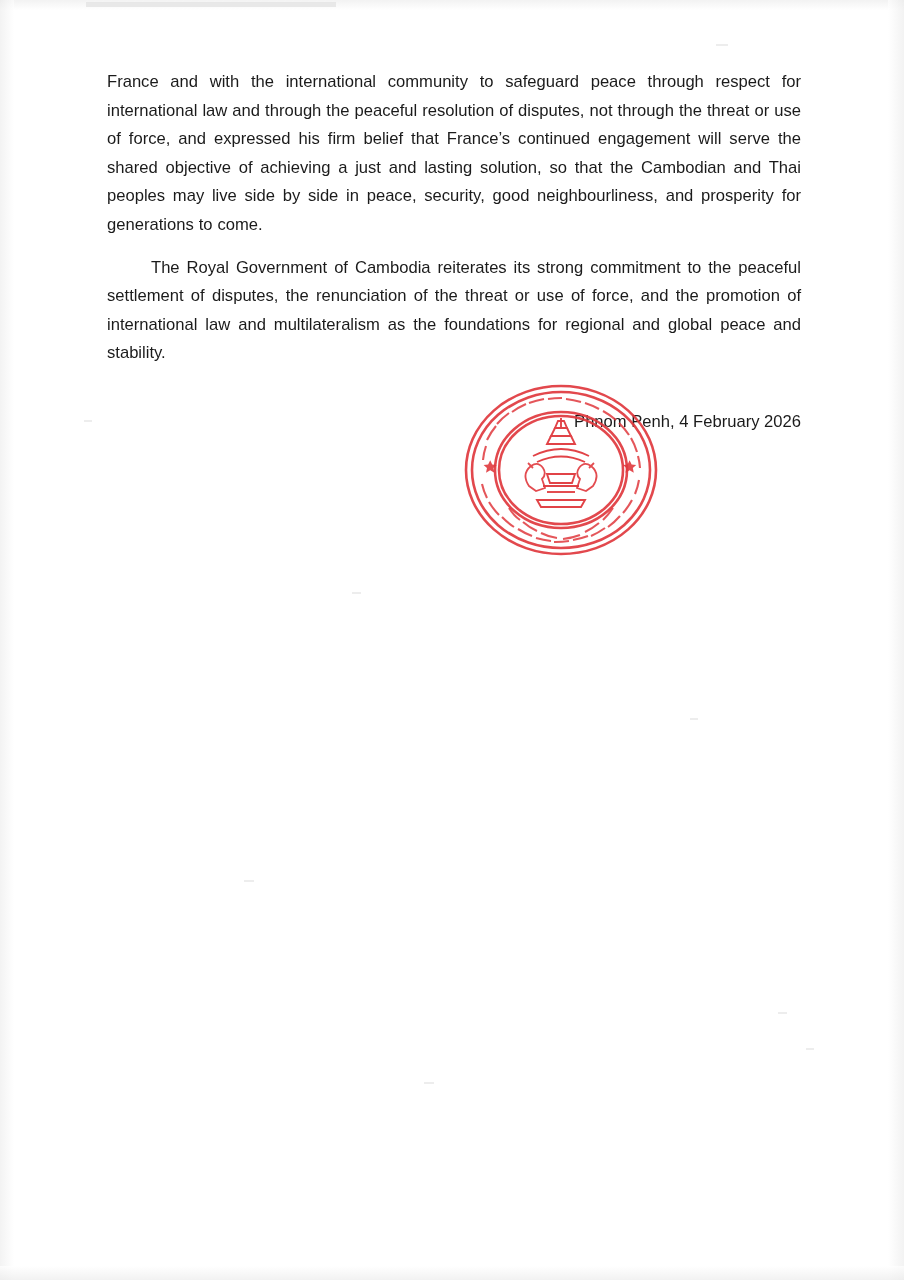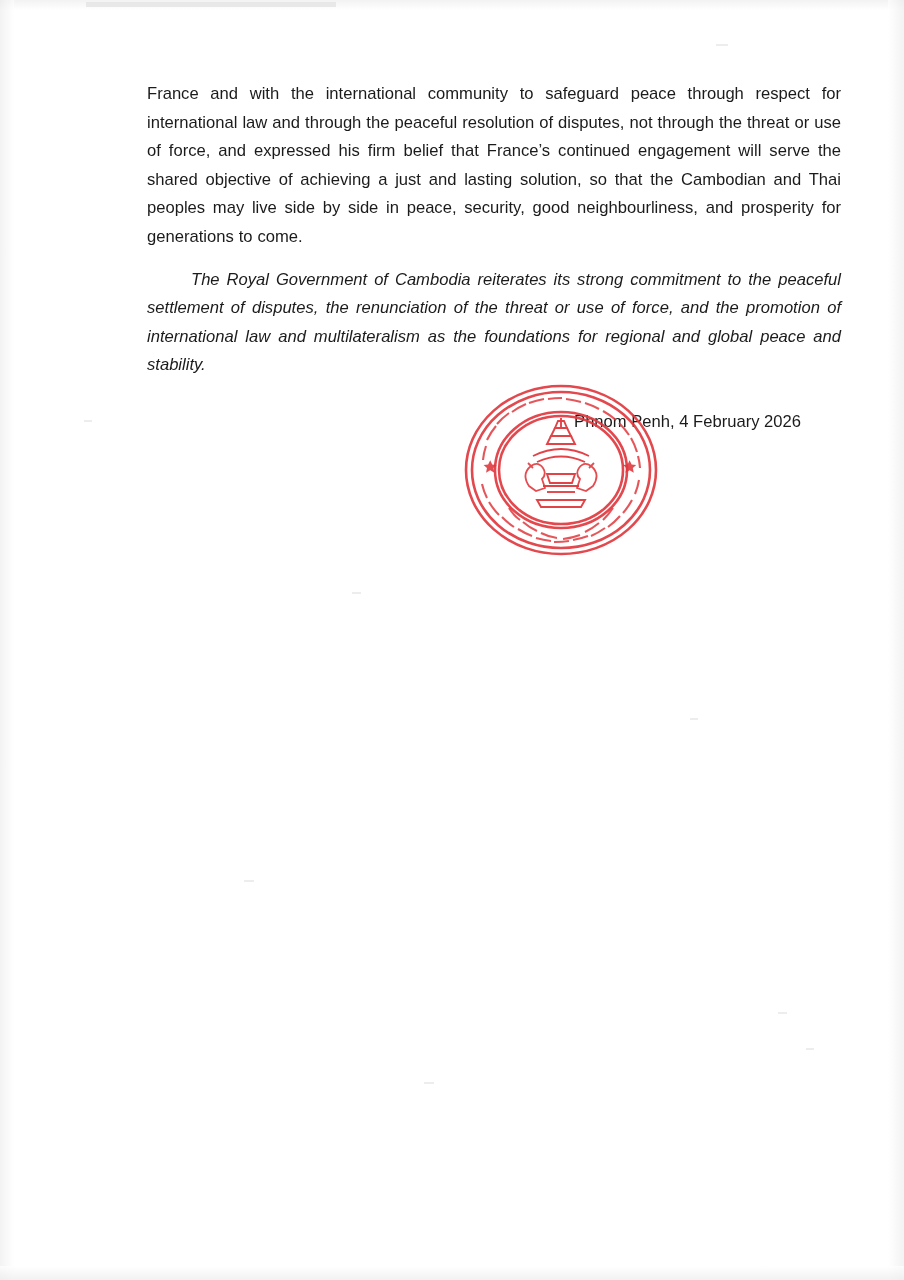--- a/index.html
+++ b/index.html
@@ -52,40 +52,38 @@
     left: 86px;
     width: 250px;
     height: 5px;
     background: #e4e4e4;
     opacity: .8;
   }
 
   .content {
     position: absolute;
     left: 107px;
-    top: 80px;
+    top: 68px;
     width: 694px;
-    margin-left: 40px;
   }
   .para {
     font-size: 16.6px;
     line-height: 28.6px;
     color: #1b1b1b;
     text-align: justify;
     text-justify: inter-word;
     margin: 0 0 14px 0;
     letter-spacing: .0px;
     word-spacing: .3px;
   }
   .para.indent {
     text-indent: 44px;
   }
   .para:last-child {
     margin-bottom: 0;
-    font-style: italic;
   }
 
   .datebar {
     position: absolute;
     left: 107px;
     top: 410px;
     width: 694px;
     text-align: right;
   }
   .date-text {

